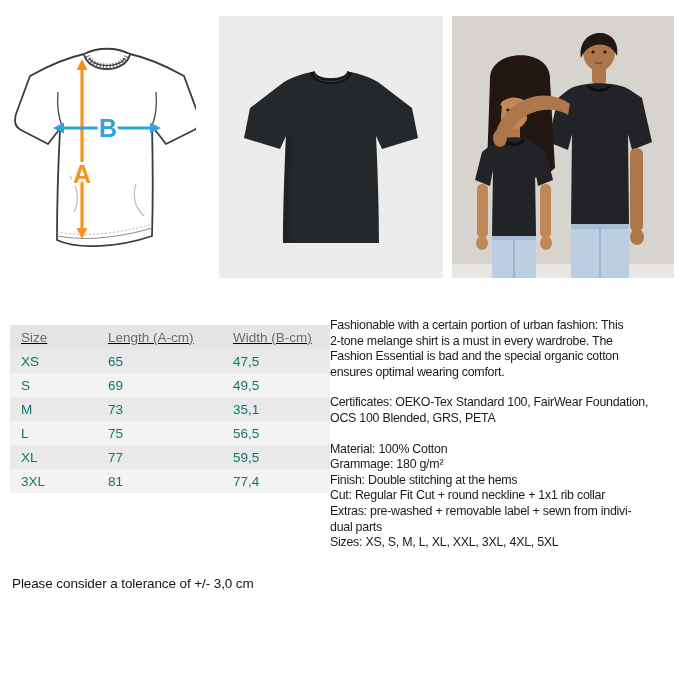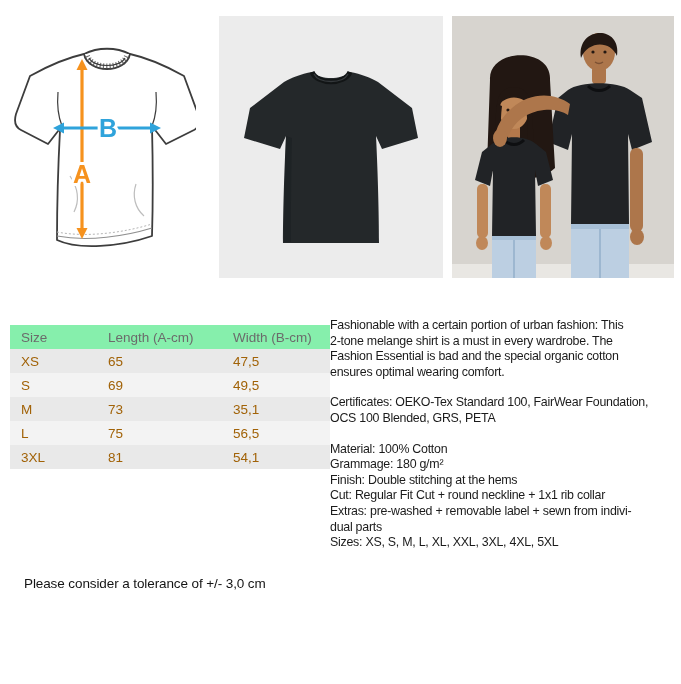--- a/index.html
+++ b/index.html
@@ -18,29 +18,29 @@
   .diagram-block svg, .flat-block svg, .models-block svg { display: block; width: 100%; height: 100%; }
 
   
   .table-wrap { position: absolute; left: 10px; top: 325px; width: 320px; }
   table.size-table { width: 320px; border-collapse: collapse; table-layout: fixed; }
   table.size-table th, table.size-table td {
     height: 24px; font-size: 13.5px; font-weight: normal;
     text-align: left; vertical-align: middle; padding: 0;
   }
   table.size-table th { color: #6b6b6b; }
-  table.size-table td { color: #a16207; }
+  table.size-table td { color: #0f766e; }
   table.size-table th:first-child, table.size-table td:first-child { padding-left: 11px; width: 98px; }
   table.size-table th:nth-child(2), table.size-table td:nth-child(2) { width: 125px; }
-  table.size-table thead tr { background: #86efac; }
+  table.size-table thead tr { background: #e5e5e5; text-decoration: underline; }
   table.size-table tbody tr:nth-child(odd)  { background: #e9e9e9; }
   table.size-table tbody tr:nth-child(even) { background: #f3f3f3; }
 
   .tolerance-note {
-    position: absolute; left: 24px; top: 576px;
+    position: absolute; left: 12px; top: 576px;
     font-size: 13.5px; color: #141414; letter-spacing: -0.1px;
   }
 
   
   .description {
     position: absolute; left: 330px; top: 318px; width: 332px;
     font-size: 12.4px; line-height: 15.6px; color: #1b1b1b;
     letter-spacing: -0.25px; white-space: nowrap;
   }
   .description p { margin: 0 0 15px 0; }
@@ -196,23 +196,28 @@
             <td>M</td>
             <td>73</td>
             <td>35,1</td>
           </tr>
           <tr>
             <td>L</td>
             <td>75</td>
             <td>56,5</td>
           </tr>
           <tr>
+            <td>XL</td>
+            <td>77</td>
+            <td>59,5</td>
+          </tr>
+          <tr>
             <td>3XL</td>
             <td>81</td>
-            <td>54,1</td>
+            <td>77,4</td>
           </tr>
         </tbody>
     </table>
   </div>
   <p class="tolerance-note">Please consider a tolerance of +/- 3,0 cm</p>
 
   <div class="description">
       <p>Fashionable with a certain portion of urban fashion: This<br>2-tone melange shirt is a must in every wardrobe. The<br>Fashion Essential is bad and the special organic cotton<br>ensures optimal wearing comfort.</p>
       <p>Certificates: OEKO-Tex Standard 100, FairWear Foundation,<br>OCS 100 Blended, GRS, PETA</p>
       <p>Material: 100% Cotton<br>Grammage: 180 g/m²<br>Finish: Double stitching at the hems<br>Cut: Regular Fit Cut + round neckline + 1x1 rib collar<br>Extras: pre-washed + removable label + sewn from indivi-<br>dual parts<br>Sizes: XS, S, M, L, XL, XXL, 3XL, 4XL, 5XL</p>

